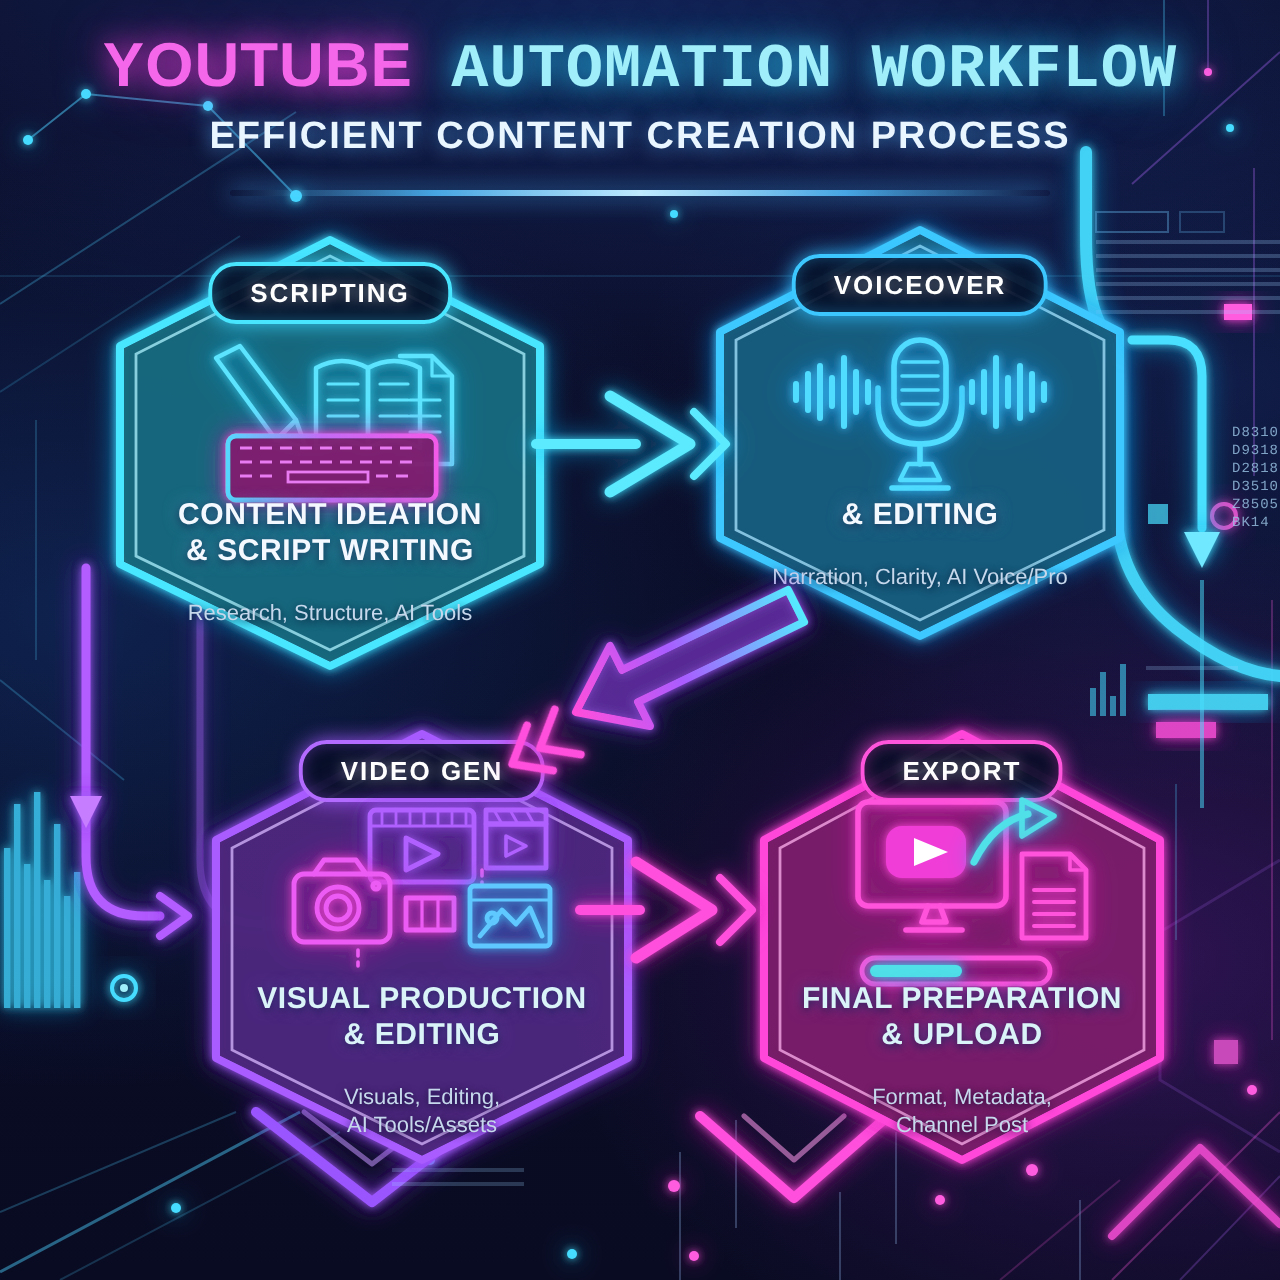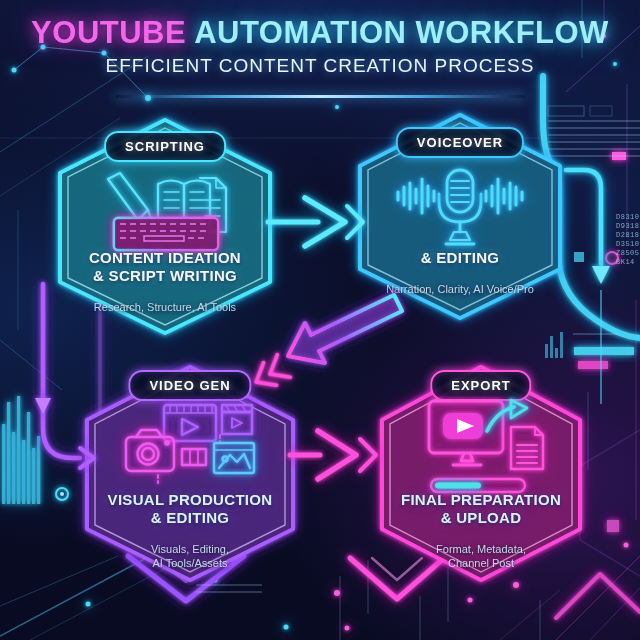--- a/index.html
+++ b/index.html
@@ -9,22 +9,22 @@
       radial-gradient(430px 320px at 90% 75%, rgba(140,40,200,.28), transparent 70%),
       radial-gradient(500px 340px at 6% 48%, rgba(30,110,220,.22), transparent 70%),
       radial-gradient(640px 300px at 50% -4%, rgba(35,70,160,.40), transparent 75%),
       radial-gradient(420px 300px at 96% 30%, rgba(40,90,200,.20), transparent 70%),
       linear-gradient(#0b0e2a,#090b22);}
   svg{display:block}
   
   #header{position:absolute;top:16px;left:0;width:640px;text-align:center;z-index:2;}
   .title{font-size:31px;font-weight:bold;letter-spacing:.5px;line-height:1.1;white-space:nowrap;}
   .t-pink{color:#f467ea;text-shadow:0 0 14px rgba(236,60,220,.95),0 0 28px rgba(236,60,220,.55);}
-  .t-cyan{color:#9feef9;text-shadow:0 0 14px rgba(40,190,240,.95),0 0 30px rgba(40,190,240,.5);}
-  .subtitle{margin-top:5px;font-size:19px;font-weight:normal;letter-spacing:1px;color:#e9f5ff;
+  .t-cyan{color:#9feef9;text-shadow:0 0 14px rgba(40,190,240,.95),0 0 30px rgba(40,190,240,.5);font-family:Liberation Mono, monospace;}
+  .subtitle{margin-top:5px;font-size:19px;font-weight:bold;letter-spacing:1px;color:#e9f5ff;
     text-shadow:0 0 10px rgba(90,180,255,.8);white-space:nowrap;}
   #divider{position:absolute;top:95px;left:50%;transform:translateX(-50%);width:410px;height:3px;border-radius:2px;
     background:linear-gradient(90deg,transparent,rgba(80,190,255,.85) 25%,#bfeaff 50%,rgba(80,190,255,.85) 75%,transparent);
     box-shadow:0 0 12px rgba(70,180,255,.9);z-index:2;}
   
   .node{position:absolute;z-index:2;}
   .hex{position:absolute;left:0;top:0;overflow:visible;}
   .pill{position:absolute;left:50%;transform:translateX(-50%);height:27px;line-height:27px;
     padding:0 19px;border-radius:14px;background:rgba(7,14,38,.92);
     font-weight:bold;font-size:13px;letter-spacing:1px;color:#fff;white-space:nowrap;
@@ -247,21 +247,21 @@
           <path d="M122 19 V37"></path>
           <path d="M128 24 V32"></path>
       </g>
     </svg>
     <div class="node-text" style="top:138px;">
       <div class="h2 top-h">&amp; EDITING</div>
       <div class="sub">Narration, Clarity, AI Voice/Pro</div>
     </div>
   </div>
 
-  <div class="node" style="left:83px;top:363px;width:214px;height:221px;">
+  <div class="node" style="left:104px;top:363px;width:214px;height:221px;">
     <svg class="hex" width="214" height="221">
       <polygon points="107,4 210,57 210,166 107,217 4,166 4,57" fill="rgba(10,8,34,.78)" stroke="#a95cff" stroke-width="4" stroke-linejoin="round" filter="url(#gl-pu)"></polygon>
       <polygon points="107,12 202,61 202,162 107,209 12,162 12,61" fill="none" stroke="#d9b8ff" stroke-width="1.4" opacity=".75"></polygon>
     </svg>
     <div class="pill" style="top:7px;border:2.5px solid #b36bff;box-shadow:0 0 10px rgba(165,90,255,.9), inset 0 0 8px rgba(165,90,255,.35);">VIDEO GEN</div>
     <svg class="icon" style="left:41px;top:40px;" width="132" height="92" viewBox="0 0 132 92">
       <g fill="none" stroke="#b061ff" stroke-width="2.4" stroke-linejoin="round" stroke-linecap="round" filter="url(#gl-pu)">
         <rect x="40" y="2" width="52" height="36" rx="3"></rect>
         <path d="M40 10 H92" stroke-width="1.6"></path>
         <path d="M46 3 V9 M53 3 V9 M60 3 V9 M67 3 V9 M74 3 V9 M81 3 V9 M88 3 V9" stroke-width="1.4"></path>

